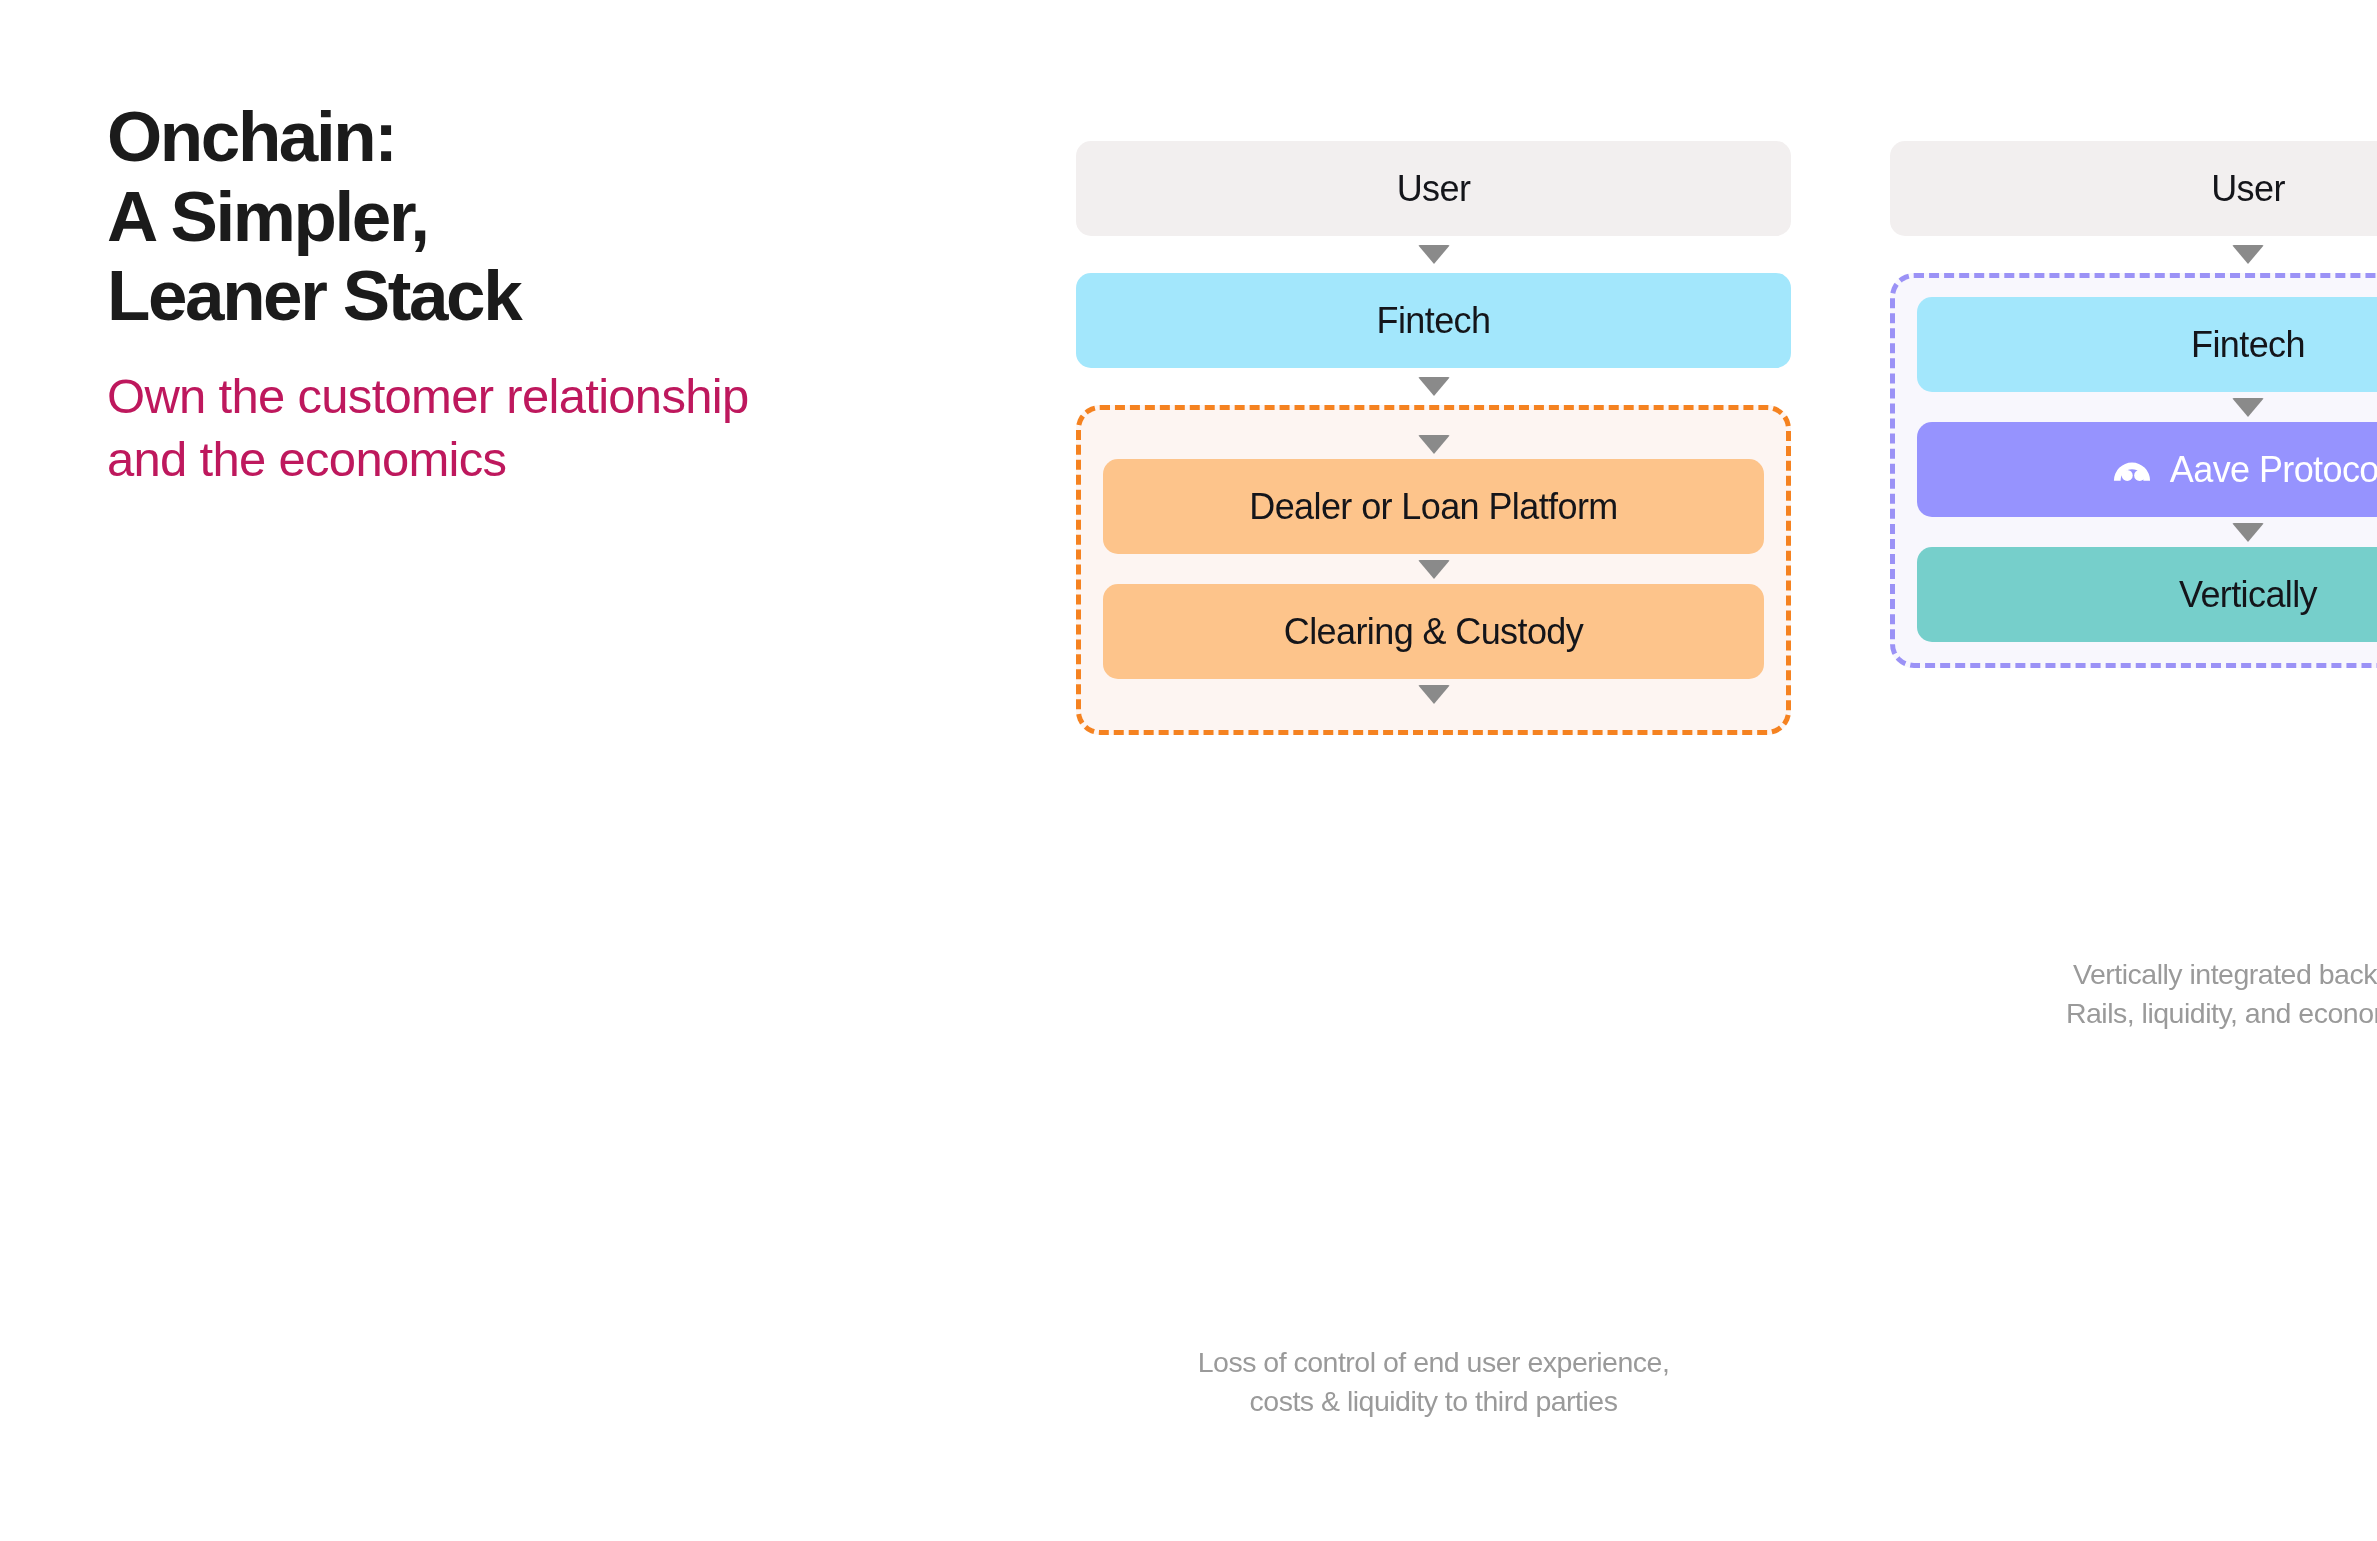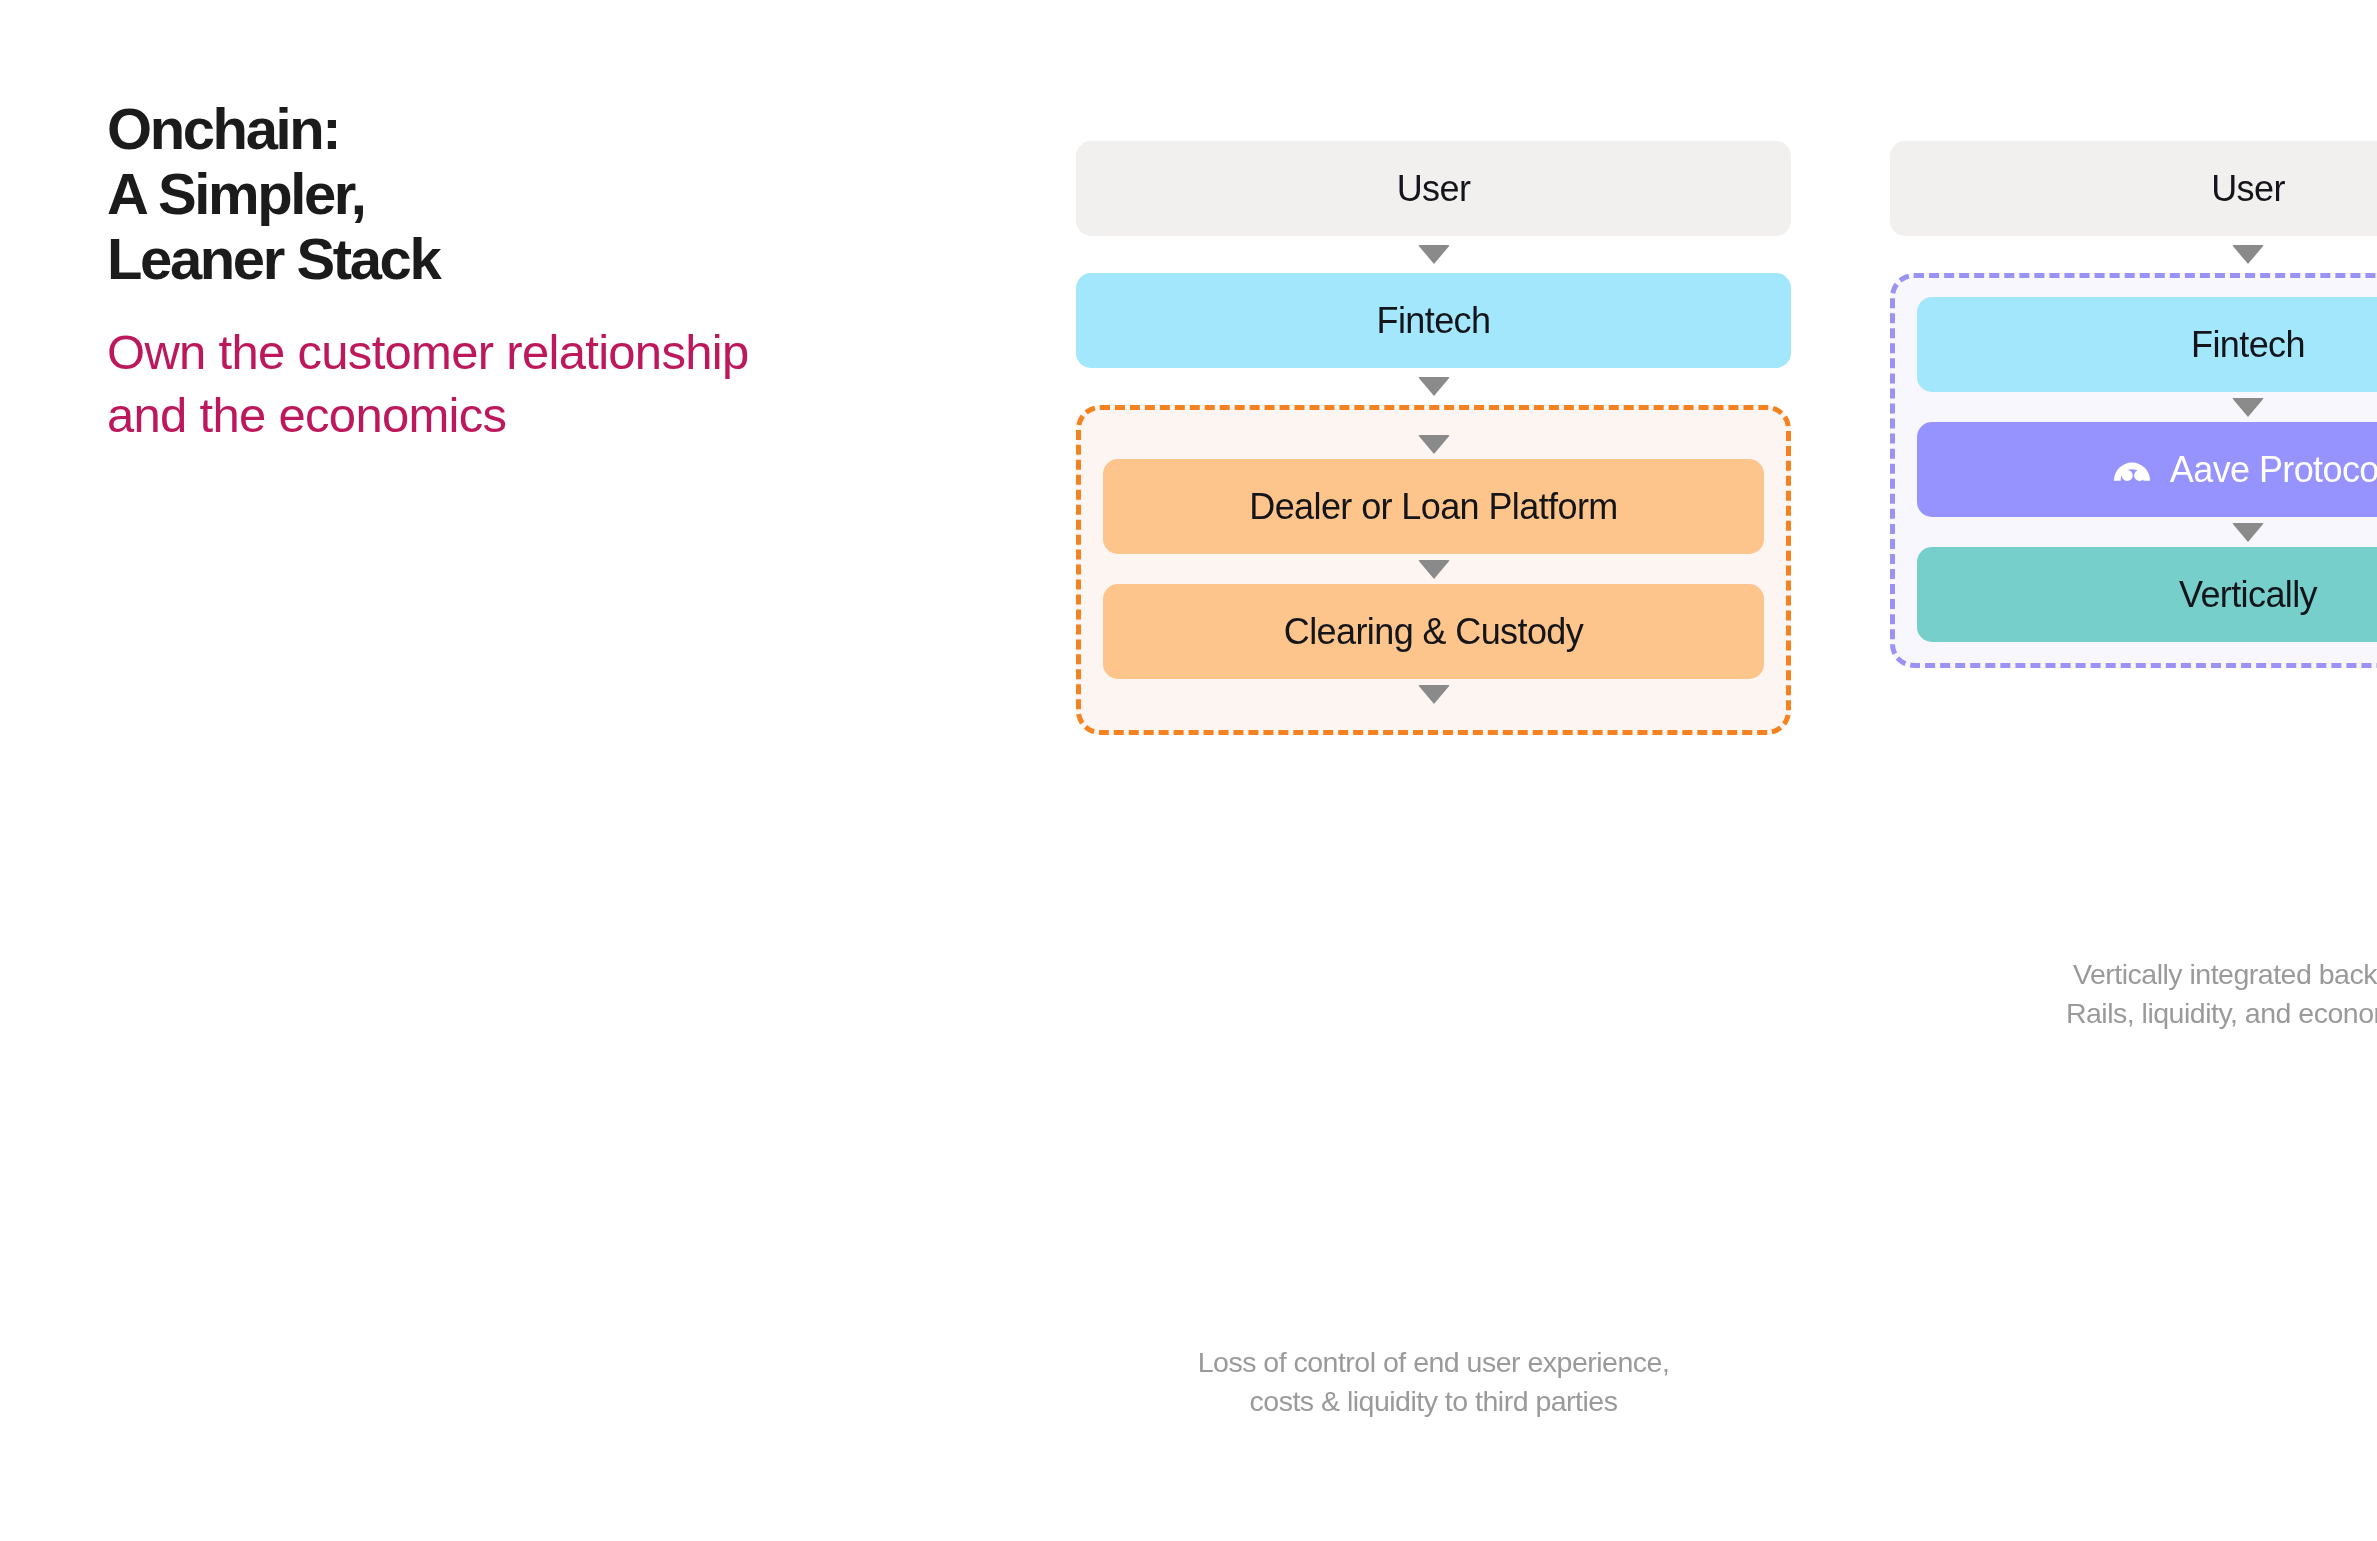--- a/index.html
+++ b/index.html
@@ -8,21 +8,21 @@
     background:#FFFFFF;
     font-family:"Liberation Sans", sans-serif;
     position:relative;
     overflow:hidden;
     -webkit-font-smoothing:antialiased;
   }
 
   
   #left-block { position:absolute; left:107px; top:97px; width:903px; }
   #page-title {
-    font-size:58px;
+    font-size:71px;
     font-weight:700;
     line-height:1.12;
     letter-spacing:-2.4px;
     color:#1B1B1B;
     white-space:pre-line;
   }
   #page-subtitle {
     margin-top:29.5px;
     font-size:49px;
     font-weight:400;

